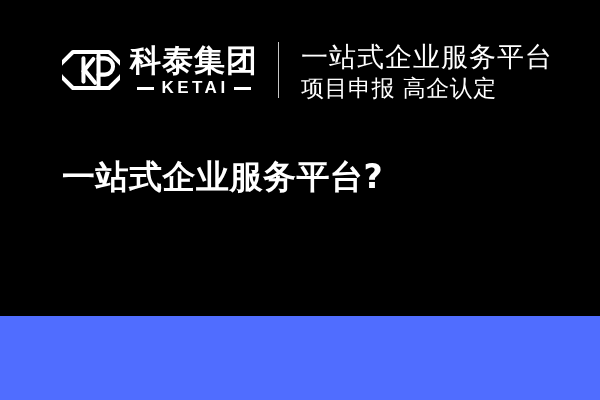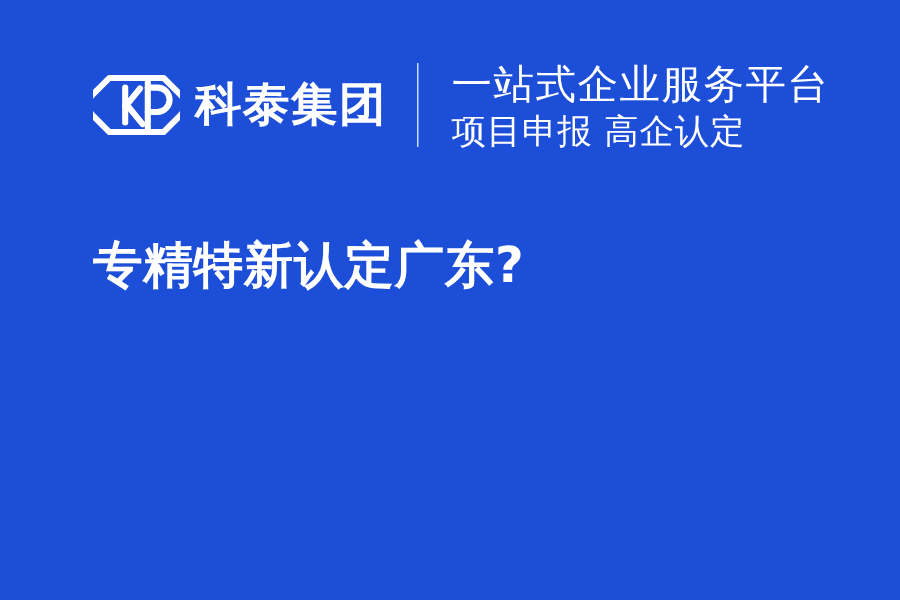--- a/index.html
+++ b/index.html
@@ -11,22 +11,22 @@
     height: 400px;
     overflow: hidden;
     background: #506dff;
     font-family: "Liberation Sans", "DejaVu Sans", sans-serif;
     -webkit-font-smoothing: antialiased;
   }
 
   .banner {
     position: relative;
     width: 600px;
-    height: 400px;
-    background: #1d4ed8;
+    height: 316px;
+    background: #000000;
     box-sizing: border-box;
   }
 
   
   .header {
     position: absolute;
     left: 0;
     top: 0;
     width: 600px;
     height: 140px;
@@ -164,29 +164,34 @@
           <path d="M39 50 L57 72"></path>
         </g>
         <g fill="none" stroke="#ffffff" stroke-width="7" stroke-linecap="round" stroke-linejoin="round">
           <path d="M63 24 L63 78"></path>
           <path d="M63 30 L74 30 A14 14 0 0 1 74 58 L63 58"></path>
         </g>
       </svg>
 
       <div class="brand-words">
         <div class="brand-cn">科泰集团</div>
+        <div class="brand-en-row">
+          <span class="brand-en-dash"></span>
+          <span class="brand-en">KETAI</span>
+          <span class="brand-en-dash"></span>
+        </div>
       </div>
     </div>
 
     <div class="divider"></div>
 
     <div class="tagline">
       <div class="tagline-main">一站式企业服务平台</div>
       <div class="tagline-sub">项目申报 高企认定</div>
     </div>
 
   </div>
 
   <div class="title-block">
-    <div class="title-line">专精特新认定广东?</div>
+    <div class="title-line">一站式企业服务平台?</div>
   </div>
 
 </div>
 
 </body></html>

